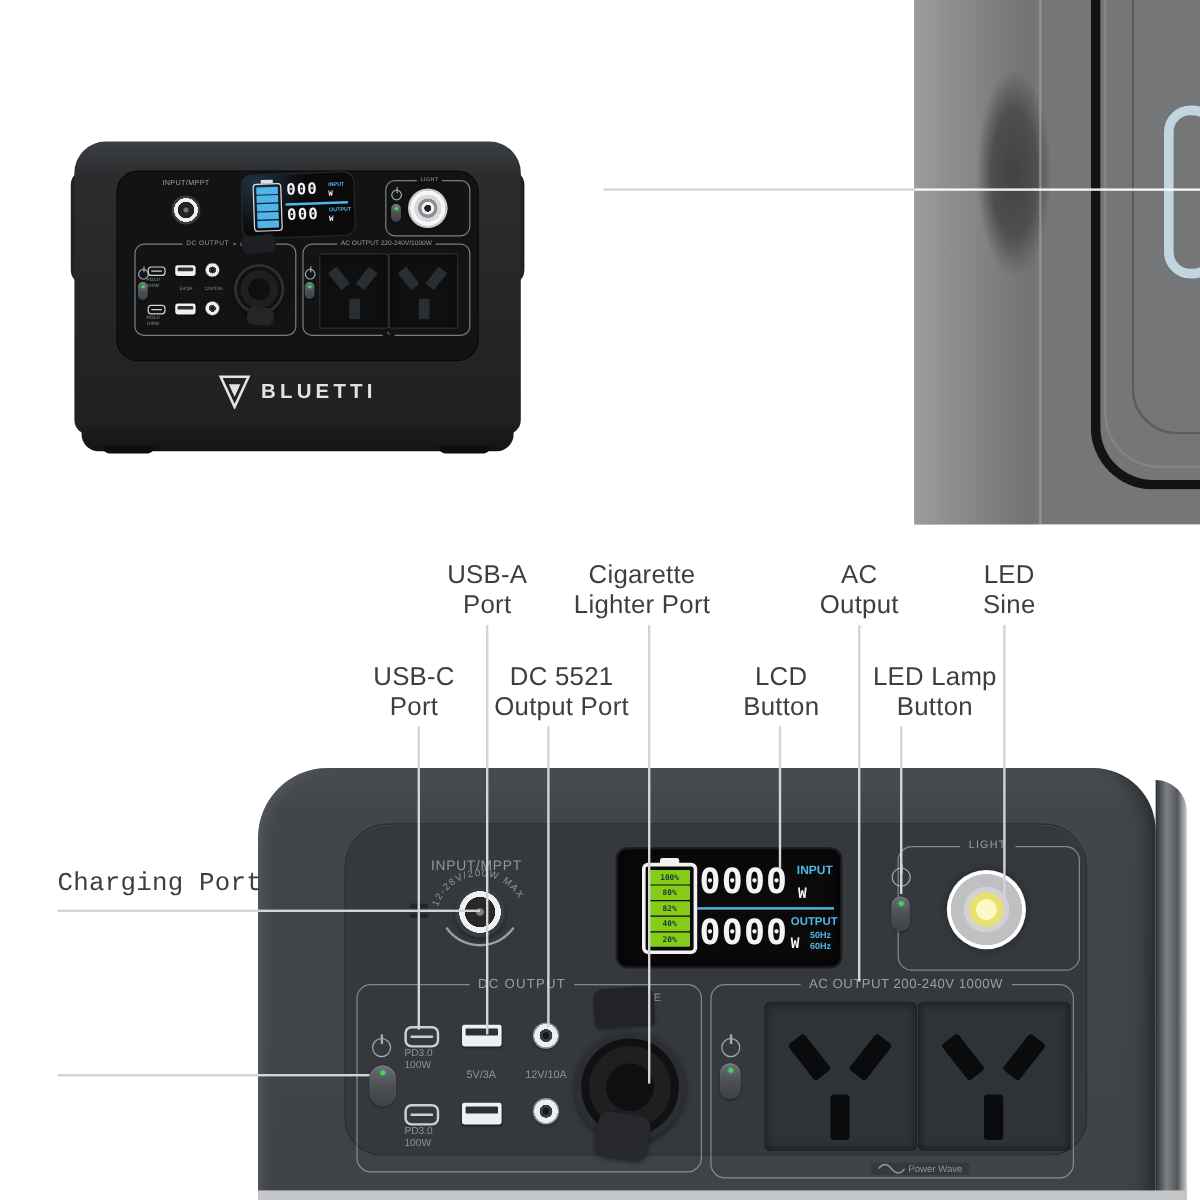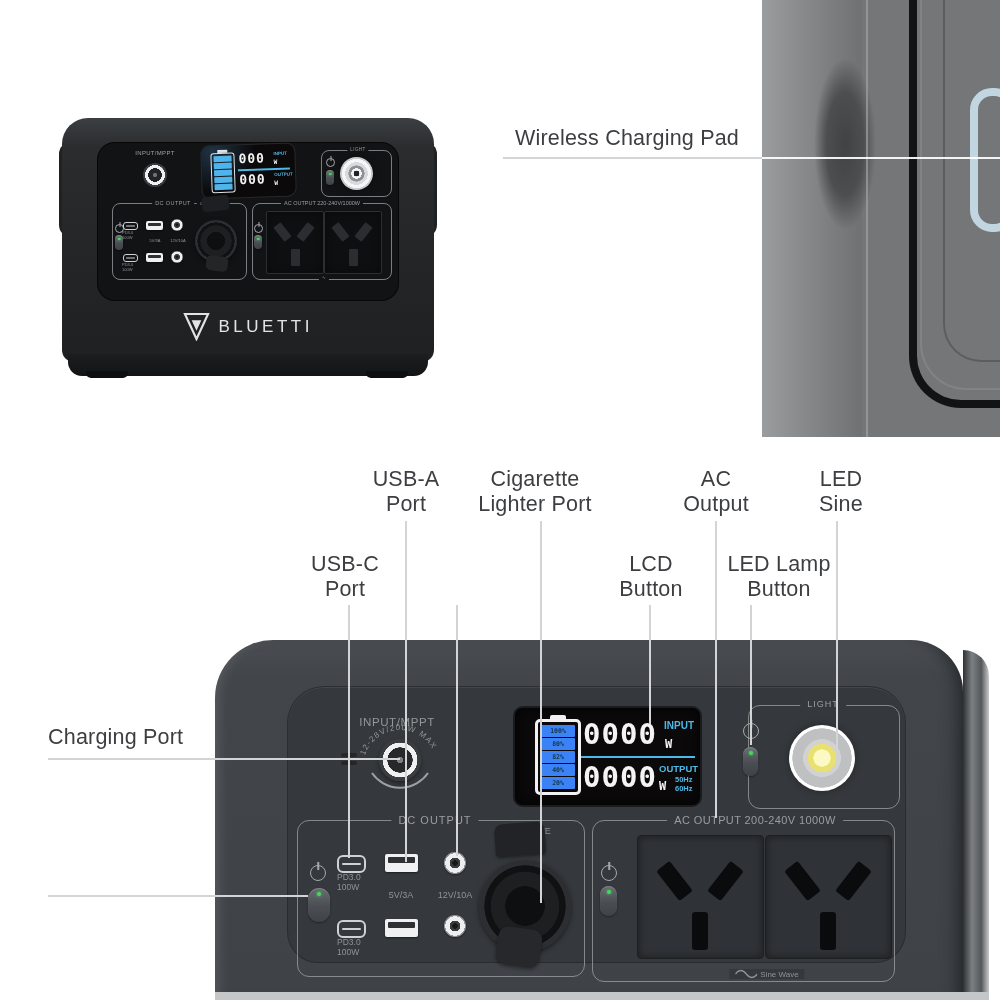--- a/index.html
+++ b/index.html
@@ -50,21 +50,21 @@
 
   
   .lcd{position:absolute;background:#0b090a;border-radius:8px;
        box-shadow:0 0 0 2px #191b1d, inset 0 0 14px rgba(0,0,0,.8);}
   .seg{font-family:"DejaVu Sans Mono",monospace;font-weight:bold;color:#f4f4f4;position:absolute;}
   .blue{color:#4db9e9;font-weight:bold;position:absolute;}
   .batt{position:absolute;border:3px solid #f2f2f2;border-radius:5px;}
   .batt .cap{position:absolute;top:-7px;left:50%;transform:translateX(-50%);width:16px;height:5px;
        background:#f2f2f2;border-radius:2px 2px 0 0;}
   .bars{position:absolute;inset:3px;display:flex;flex-direction:column;gap:1.5px;}
-  .bbar{flex:1;background:#3b82f6;color:#143741;font-size:6.5px;font-weight:bold;display:flex;
+  .bbar{flex:1;background:#84cc16;color:#143741;font-size:6.5px;font-weight:bold;display:flex;
        align-items:center;justify-content:center;font-family:"DejaVu Sans Mono",monospace;border-radius:1px;}
   .mbar{background:#4fb4ea;flex:1;border-radius:.5px;}
 
   .lamp{position:absolute;border-radius:50%;
        background:radial-gradient(circle,#fdf9c4 0 18%,#e8e170 19% 30%,#d2d2d2 31% 40%,#bfc0c1 41% 63%,#fefefe 64% 85%,#b5b6b8 86% 100%);
        box-shadow:0 0 8px rgba(0,0,0,.35);}
   .lamp.chrome{background:radial-gradient(circle,#202225 0 12%,#f2f3f4 13% 22%,#8e9194 23% 34%,#d8dadb 35% 48%,#f5f6f7 49% 62%,#caccce 63% 78%,#fefefe 79% 92%,#9a9da0 93% 100%);}
   .cig{position:absolute;border-radius:50%;
        background:radial-gradient(circle,#0e0f10 0 30%,#1d1f21 31% 52%,#101112 53% 62%,#2c2e31 63% 78%,#191b1d 79% 100%);
        box-shadow:0 2px 5px rgba(0,0,0,.5);}
@@ -156,21 +156,21 @@
         </div>
         <div class="seclab smx" style="left:71px;top:71px;font-size:4.5px;">∿</div>
       </div>
     </div>
 
     <div class="abs" style="left:0;right:0;top:198px;text-align:center;z-index:2;">
       <svg width="27" height="29" viewBox="0 0 28 30" style="vertical-align:middle;">
         <path d="M2 2 L26 2 L14 28 Z" fill="none" stroke="#e2e3e4" stroke-width="2.2"></path>
         <path d="M9 8.5 L19 8.5 L14 19.5 Z" fill="#e2e3e4"></path>
       </svg>
-      <span style="font-size:17px;font-weight:normal;letter-spacing:3.5px;color:#e2e3e4;vertical-align:middle;margin-left:4px;">BLUETTI</span>
+      <span style="font-size:17px;font-weight:bold;letter-spacing:3.5px;color:#e2e3e4;vertical-align:middle;margin-left:4px;">BLUETTI</span>
     </div>
   </div>
 
   <div class="abs" style="left:762px;top:0;width:238px;height:437px;background:#747678;overflow:hidden;">
     <div class="abs" style="left:0;top:0;width:100px;height:100%;
          background:linear-gradient(90deg,#9a9c9e 0%,#8a8c8e 35%,#797b7d 75%,#6f7173 100%);"></div>
     <div class="abs" style="left:52px;top:58px;width:62px;height:172px;border-radius:50%;
          background:radial-gradient(closest-side,#404244,#4c4e50 60%,rgba(116,118,120,0));"></div>
     <div class="abs" style="left:104px;top:0;width:2px;height:100%;background:#9fa1a3;opacity:.7;"></div>
     <div class="abs" style="left:147px;top:-12px;width:140px;height:412px;
@@ -271,47 +271,48 @@
     <div class="socket" style="left:550px;top:195px;width:125px;height:122px;">
       <div class="slot" style="left:28px;top:26px;width:17px;height:38px;transform:rotate(-38deg);"></div>
       <div class="slot" style="left:79px;top:26px;width:17px;height:38px;transform:rotate(38deg);"></div>
       <div class="slot" style="left:54px;top:76px;width:16px;height:38px;"></div>
     </div>
     <div class="abs" style="left:552px;top:329px;transform:translateX(-50%);background:#35393d;padding:0 6px;
          font-size:8px;color:#8f9295;display:flex;align-items:center;gap:3px;z-index:2;">
       <svg width="22" height="10" viewBox="0 0 22 10">
         <path d="M0 5 Q 5.5 -2 11 5 T 22 5" fill="none" stroke="#8f9295" stroke-width="1.3"></path>
       </svg>
-      <span>Sine Wave</span>
+      <span>Power Wave</span>
     </div>
   </div>
 
   <div class="cl" style="left:503px;top:157px;width:259px;height:2px;"></div>
   <div class="cl cl--white" style="left:762px;top:157px;width:238px;height:2px;"></div>
   <div class="cl" style="left:405px;top:521px;width:2px;height:341px;"></div>
   <div class="cl" style="left:540px;top:521px;width:2px;height:382px;"></div>
   <div class="cl" style="left:715px;top:521px;width:2px;height:297px;"></div>
   <div class="cl" style="left:836px;top:521px;width:2px;height:231px;"></div>
   <div class="cl" style="left:348px;top:605px;width:2px;height:253px;"></div>
   <div class="cl" style="left:456px;top:605px;width:2px;height:251px;"></div>
   <div class="cl" style="left:649px;top:605px;width:2px;height:119px;"></div>
   <div class="cl" style="left:750px;top:605px;width:2px;height:140px;"></div>
   <div class="cl" style="left:48px;top:758px;width:352px;height:2px;"></div>
   <div class="cl" style="left:48px;top:895px;width:260px;height:2px;"></div>
 
-  <div class="lbl" style="left:627px;top:126px;">Wireless Charging Pad</div>
   <div class="lbl" style="left:406px;top:467px;">USB-A
 Port</div>
   <div class="lbl" style="left:535px;top:467px;">Cigarette
 Lighter Port</div>
   <div class="lbl" style="left:716px;top:467px;">AC
 Output</div>
   <div class="lbl" style="left:841px;top:467px;">LED
 Sine</div>
   <div class="lbl" style="left:345px;top:552px;">USB-C
 Port</div>
+  <div class="lbl" style="left:468px;top:552px;">DC 5521
+Output Port</div>
   <div class="lbl" style="left:651px;top:552px;">LCD
 Button</div>
   <div class="lbl" style="left:779px;top:552px;">LED Lamp
 Button</div>
-  <div class="lbl lbl--left" style="left:48px;top:725px;">Charging Port</div>
+  <div class="lbl lbl--left" style="left:48px;top:725px;font-family:Liberation Mono, monospace;">Charging Port</div>
 
 </div>
 
 </body></html>

